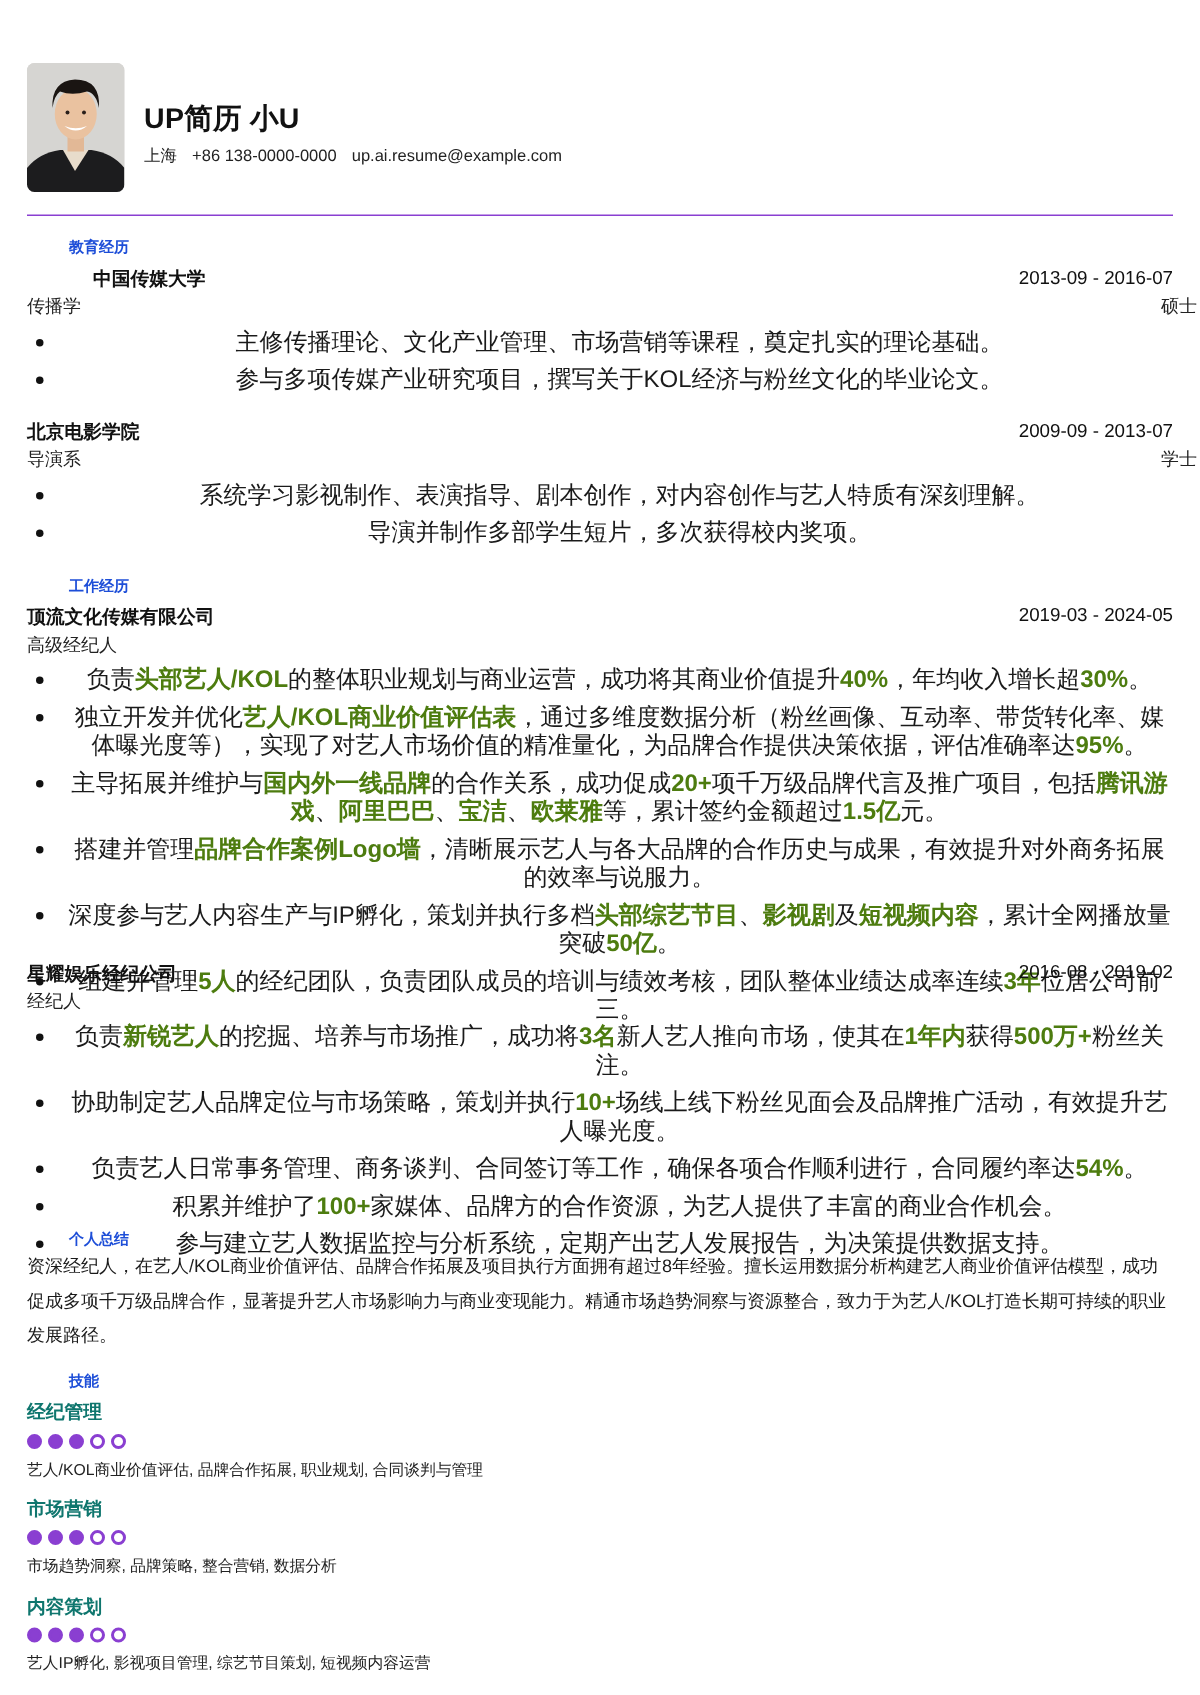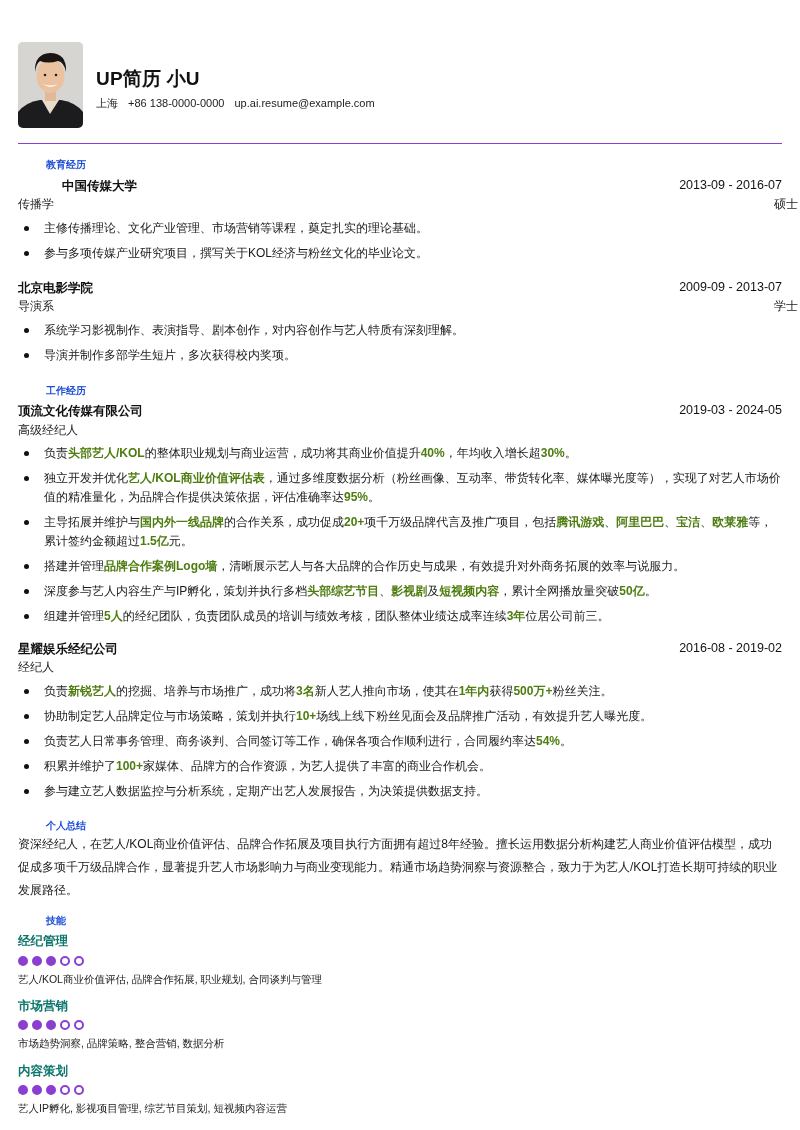--- a/index.html
+++ b/index.html
@@ -14,21 +14,21 @@
     .contact span { margin-right: 7px; }
     .divider { position: absolute; left: 18px; top: 143px; width: 764px; height: 1px; background: #8a3fd1; }
 
     .section-title { position: absolute; left: 18px; font-size: 10px; font-weight: 600; color: #1d4ed8; margin-left: 28px; }
     .entry-title { position: absolute; left: 18px; font-size: 12.5px; font-weight: 700; color: #111; }
     .entry-date { position: absolute; right: 18px; font-size: 12.5px; font-weight: 400; color: #111; text-align: right; }
     .entry-sub { position: absolute; left: 18px; font-size: 12px; color: #222; }
     .entry-degree { position: absolute; right: 2px; font-size: 12px; color: #222; text-align: right; }
 
     .bullets { position: absolute; left: 18px; width: 764px; list-style: none; }
-    .bullets li { position: relative; padding-left: 26px; font-size: 12px; line-height: 19px; color: #1a1a1a; margin-bottom: 6px; }
+    .bullets li { position: relative; padding-left: 26px; font-size: 16px; line-height: 19px; color: #1a1a1a; margin-bottom: 6px; text-align: center; }
     .bullets li::before { content: ""; position: absolute; left: 6px; top: 7px; width: 5px; height: 5px; border-radius: 50%; background: #111; }
     .bullets li b { font-weight: 700; color: #4d7c0f; }
 
     .summary { position: absolute; left: 18px; top: 833px; width: 764px; font-size: 12px; line-height: 23px; color: #1a1a1a; }
 
     .skill-name { position: absolute; left: 18px; font-size: 12.5px; font-weight: 700; color: #0f766e; }
     .dots { position: absolute; left: 18px; display: flex; gap: 4px; }
     .dot { width: 10px; height: 10px; border-radius: 50%; border: 2px solid #8a3fd1; }
     .dot.filled { background: #8a3fd1; }
     .skill-tags { position: absolute; left: 18px; font-size: 10.5px; color: #222; }

